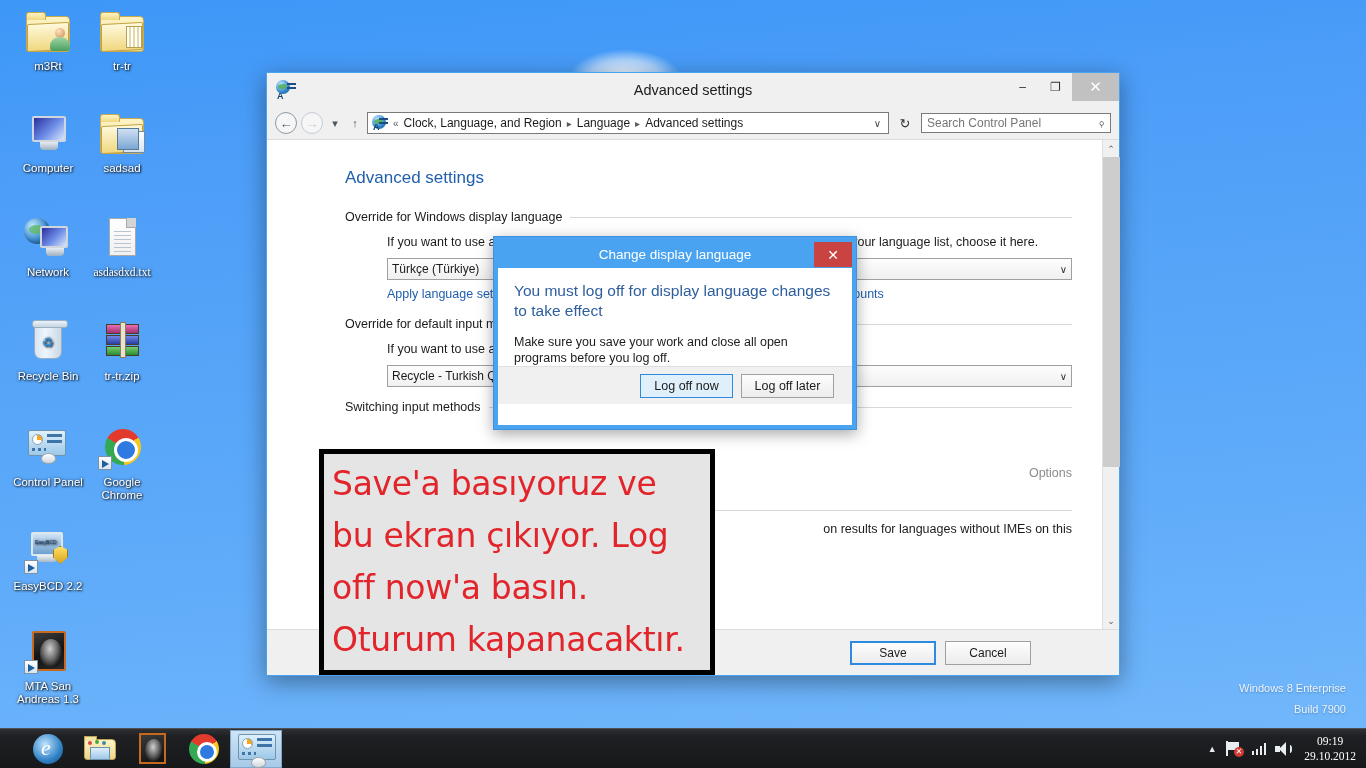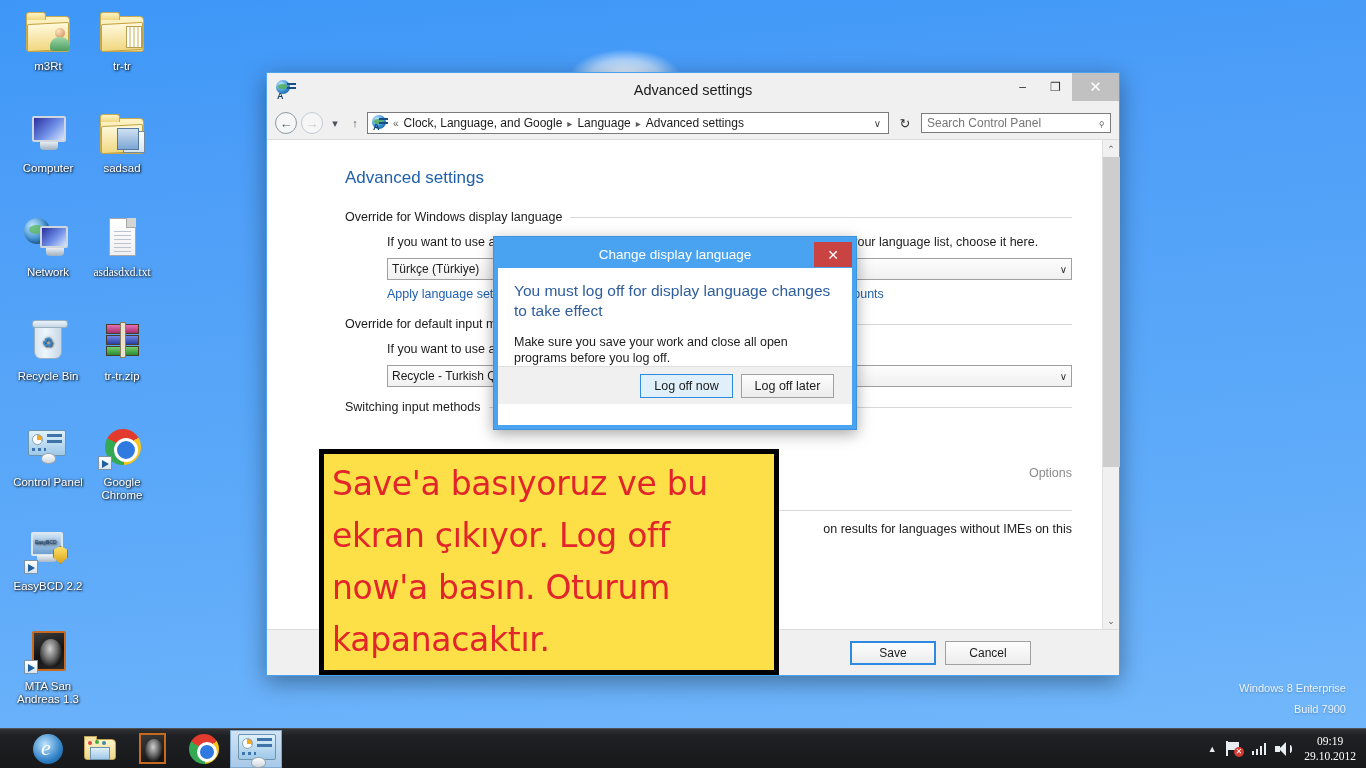--- a/index.html
+++ b/index.html
@@ -299,22 +299,22 @@
   }
   .mbtn {
     min-width: 93px; height: 24px; font-size: 12.5px; color: #1b1b1b;
     background: linear-gradient(#fdfdfd,#ececec); border: 1px solid #a0a0a0;
     display: flex; align-items: center; justify-content: center; padding: 0 8px; cursor: default;
   }
   .mbtn.focus { border: 1px solid #2d8ae0; background: #dff0fb; }
 
   
   #annotation {
-    position: absolute; left: 319px; top: 449px; width: 460px; height: 226px;
-    background: #fde047; border: 5px solid #000;
+    position: absolute; left: 319px; top: 449px; width: 396px; height: 226px;
+    background: #e5e5e5; border: 5px solid #000;
     padding: 4px 8px 0 8px;
   }
   #annotation-text {
     color: #e2242b; font-size: 33px; line-height: 52px;
     font-family: "DejaVu Sans", sans-serif;
     letter-spacing: -0.3px;
   }
 
   
   #watermark {
@@ -551,21 +551,21 @@
 
     <div id="addressbar">
       <div id="addr-icon">
         <div class="langicon">
             <div class="g"></div>
             <div class="a">A</div>
             <div class="bars"></div>
           </div>
       </div>
       <span class="crumb-sep">«</span>
-      <span class="crumb">Clock, Language, and Google</span>
+      <span class="crumb">Clock, Language, and Region</span>
       <span class="crumb-sep">▸</span>
       <span class="crumb">Language</span>
       <span class="crumb-sep">▸</span>
       <span class="crumb">Advanced settings</span>
       <span id="addr-caret">∨</span>
     </div>
 
     <div id="refresh-btn">↻</div>
 
     <div id="searchbox">

